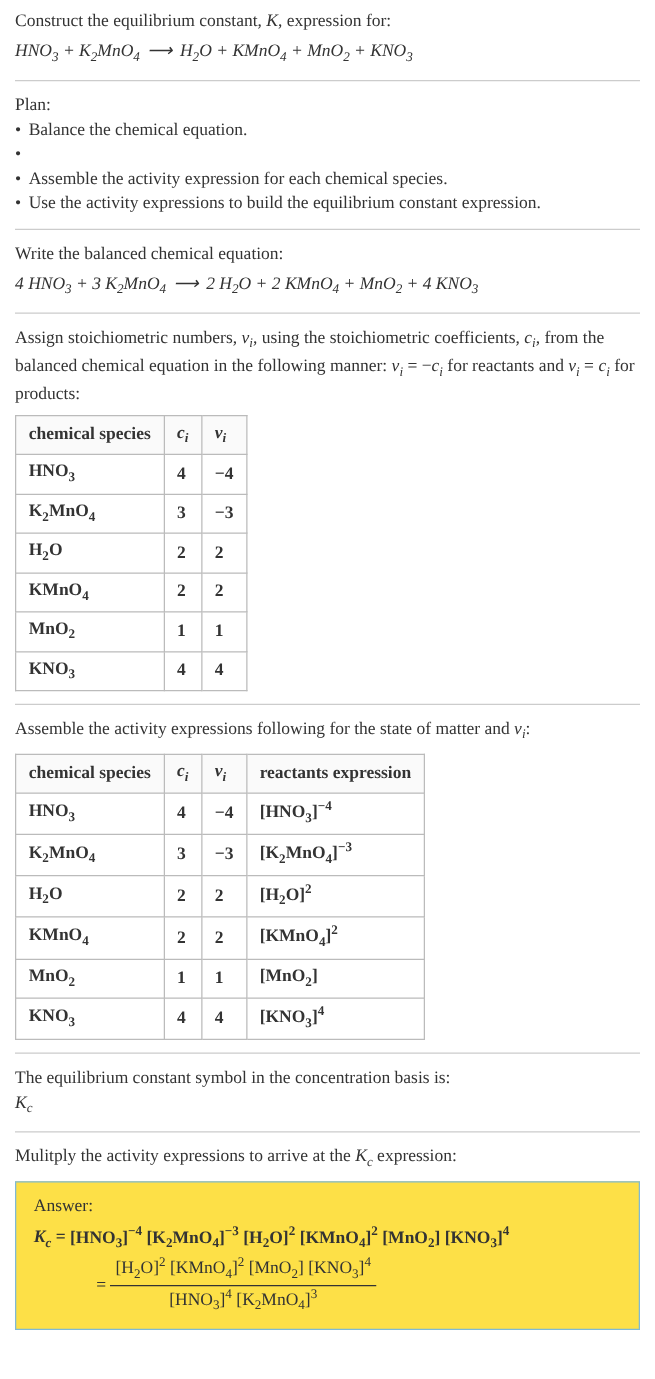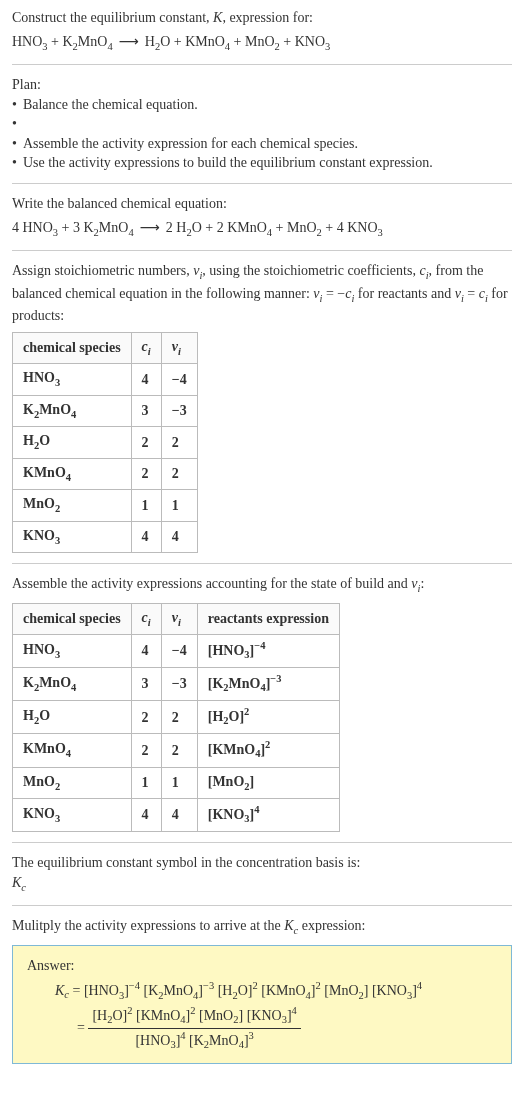--- a/index.html
+++ b/index.html
@@ -8,21 +8,21 @@
     padding: 8px 12px;
     font-family: Georgia, 'Times New Roman', serif;
     font-size: 14px;
     color: #333;
     background: #fff;
     width: 524px;
     line-height: 1.4;
   }
   .section { margin-bottom: 4px; }
   hr.sep { border: none; border-top: 1px solid #ccc; margin: 10px 0; }
-  .eq { white-space: nowrap; }
+  .eq { white-space: nowrap; font-style: italic; }
   sub { font-size: 0.75em; vertical-align: sub; }
   sup { font-size: 0.75em; vertical-align: super; }
   .arrow { display: inline-block; margin: 0 6px; }
   .bullet-line { display: flex; }
   .bullet-line .dot { margin-right: 6px; }
   table.data {
     border-collapse: collapse;
     margin-top: 6px;
     margin-bottom: 6px;
   }
@@ -30,33 +30,33 @@
     border: 1px solid #bbb;
     padding: 4px 10px;
     text-align: left;
     font-weight: bold;
     white-space: nowrap;
     margin-top: 46px;
   }
   table.data th { background: #fafafa; }
   .answer-box {
     border: 1px solid #7fb9d6;
-    background: #fef9c3;
+    background: #fde047;
     padding: 10px 14px;
     margin-top: 6px;
   }
   .answer-box .label { margin-bottom: 4px; }
   .frac {
     display: inline-block;
     vertical-align: middle;
     text-align: center;
   }
   .frac .num { display: block; border-bottom: 1px solid #333; padding: 0 4px; }
   .frac .den { display: block; padding: 0 4px; }
-  .kc-line { margin-left: 28px; white-space: nowrap; }
+  .kc-line { white-space: nowrap; font-weight: bold; }
   .kc-line2 { margin-left: 50px; white-space: nowrap; }
   .italic { font-style: italic; }
 </style>
 </head>
 <body>
 
 <div class="section">
   <span>Construct the equilibrium constant, </span><span class="italic">K</span><span>, expression for:</span>
 </div>
 <div class="section eq" id="eq1">HNO<sub>3</sub> + K<sub>2</sub>MnO<sub>4</sub><span class="arrow">⟶</span>H<sub>2</sub>O + KMnO<sub>4</sub> + MnO<sub>2</sub> + KNO<sub>3</sub></div>
@@ -131,21 +131,21 @@
         <td>KNO<sub>3</sub></td>
         <td>4</td>
         <td>4</td>
       </tr>
     </tbody>
   </table>
 
 <hr class="sep">
 
 <div class="section">
-  <span>Assemble the activity expressions accounting for the state of build and </span><span class="italic">ν</span><sub class="italic">i</sub><span>:</span>
+  <span>Assemble the activity expressions following for the state of matter and </span><span class="italic">ν</span><sub class="italic">i</sub><span>:</span>
 </div>
 
 <table class="data" id="table2">
     <tbody>
       <tr>
         <th>chemical species</th>
         <th><span class="italic">c</span><sub class="italic">i</sub></th>
         <th><span class="italic">ν</span><sub class="italic">i</sub></th>
         <th>reactants expression</th>
       </tr>

